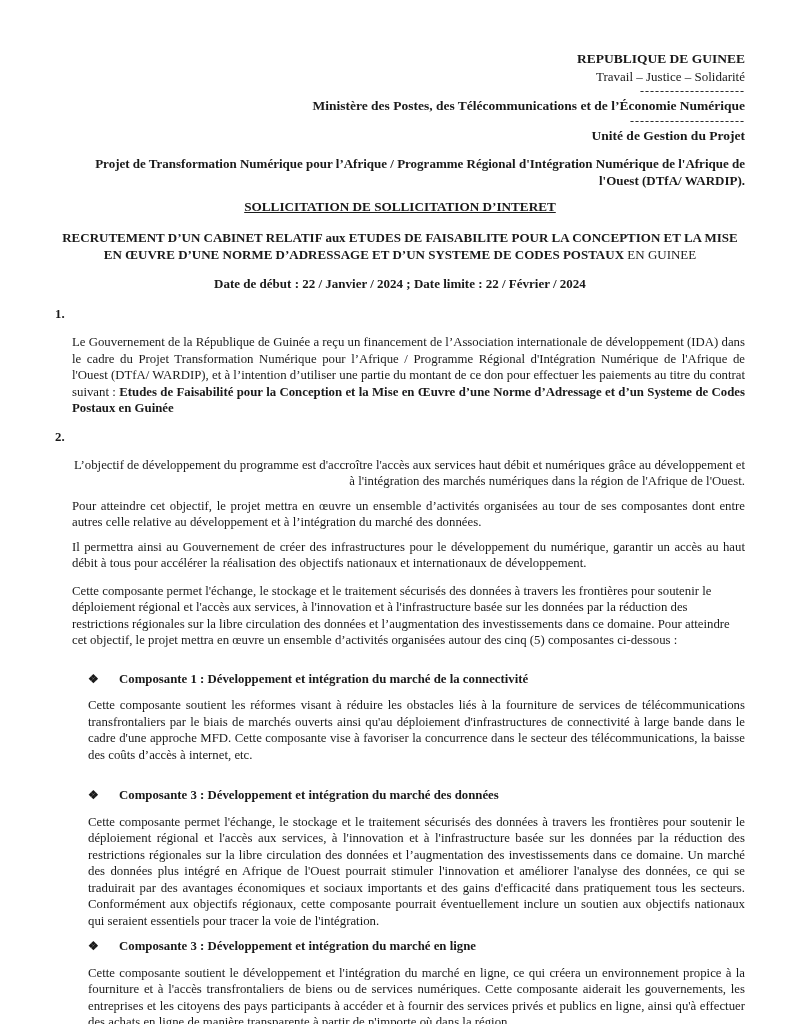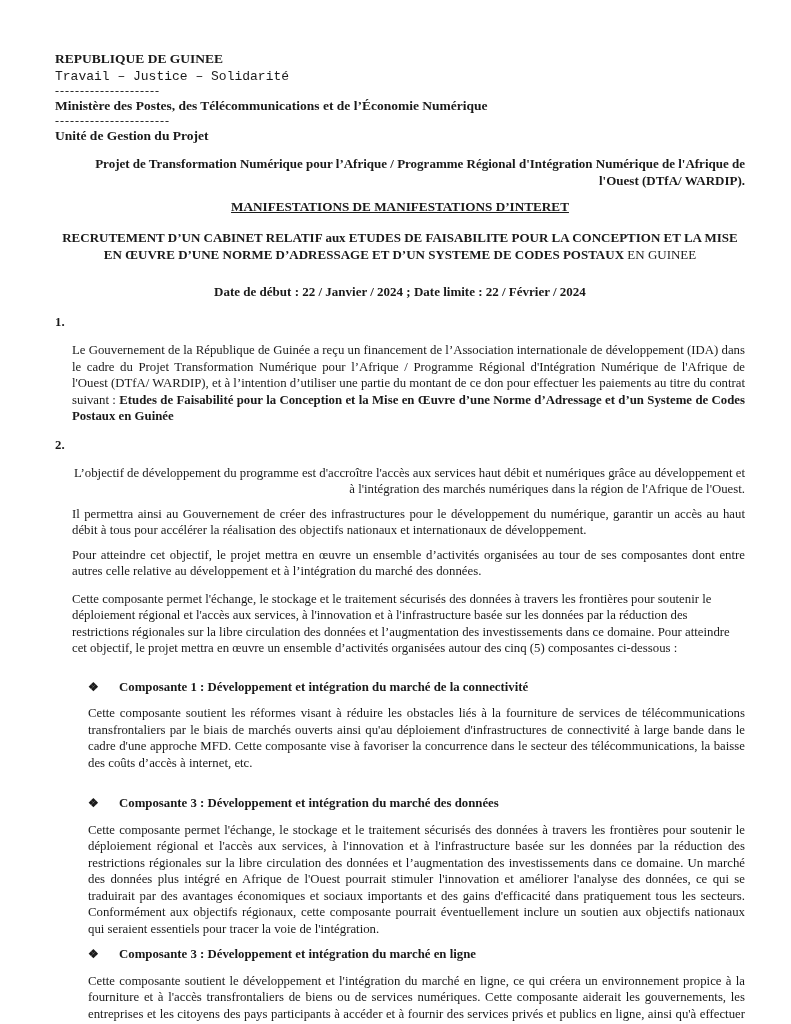--- a/index.html
+++ b/index.html
@@ -3,31 +3,31 @@
 <meta charset="utf-8">
 <style>
   html,body { margin:0; padding:0; background:#d8d8d8; }
   .page {
     width:791px; height:1024px; margin:0 auto; background:#ffffff;
     font-family:"Liberation Serif","DejaVu Serif",serif;
     color:#1a1a1a; box-sizing:border-box;
     padding:50px 46px 0 55px;
     overflow:hidden;
   }
-  .hdr { text-align:left; }
+  .hdr { text-align:right; }
   .hdr .line { font-size:13.5px; line-height:18px; }
   .b { font-weight:bold; }
-  .motto { font-size:13px; line-height:17px;font-family:Liberation Mono, monospace; }
+  .motto { font-size:13px; line-height:17px; }
   .dashes { font-size:12px; line-height:12px; letter-spacing:1px; }
   .project-title { font-weight:bold; font-size:13px; line-height:16.5px; text-align:right; margin-top:11px; }
   .sollicitation { font-weight:bold; font-size:13.2px; line-height:17px; text-align:center; margin-top:9px; }
   .sollicitation span { text-decoration:underline; }
   .recruitment { font-weight:bold; font-size:13px; line-height:16.5px; text-align:center; margin-top:15px;font-family:Liberation Serif, serif; }
   .recruitment .normal { font-weight:normal; }
-  .dateline { font-weight:bold; font-size:13px; line-height:17px; text-align:center; margin-top:20px; }
+  .dateline { font-weight:bold; font-size:13px; line-height:17px; text-align:center; margin-top:12px; }
 
   .body-text { font-size:12.8px; line-height:16.5px; }
   .numbered { display:flex; margin-top:14px; }
   .numbered .num { font-weight:bold; width:17px; flex:0 0 17px; }
   .numbered .txt { flex:1; text-align:justify;margin-top:28px; }
   .cont { margin-left:17px; margin-top:8px; }
   .just { text-align:justify; }
   .comp-head { display:flex; font-weight:bold; margin-left:33px; margin-top:22px; }
   .comp-head .bullet { width:31px; flex:0 0 31px; font-size:12px; }
   .comp-body { margin-left:33px; margin-top:10px; text-align:justify; }
@@ -44,44 +44,44 @@
     <div class="motto">Travail – Justice – Solidarité</div>
     <div class="dashes">---------------------</div>
     <div class="line b">Ministère des Postes, des Télécommunications et de l’Économie Numérique</div>
     <div class="dashes">-----------------------</div>
     <div class="line b">Unité de Gestion du Projet</div>
   </div>
 
   <div class="project-title">Projet de Transformation Numérique pour l’Afrique / Programme Régional d'Intégration Numérique de l'Afrique de l'Ouest (DTfA/ WARDIP).</div>
 
   <div class="sollicitation">
-    <span>MANIFESTATIONS DE MANIFESTATIONS D’INTERET</span>
+    <span>SOLLICITATION DE SOLLICITATION D’INTERET</span>
   </div>
 
   <div class="recruitment">
     <span>RECRUTEMENT D’UN CABINET RELATIF aux ETUDES DE FAISABILITE POUR LA CONCEPTION ET LA MISE EN ŒUVRE D’UNE NORME D’ADRESSAGE ET D’UN SYSTEME DE CODES POSTAUX</span><span class="normal"> EN GUINEE</span>
   </div>
 
   <div class="dateline">Date de début : 22 / Janvier / 2024 ; Date limite : 22 / Février / 2024</div>
 
   <div class="body-text">
 
     <div class="numbered">
       <span class="num">1.</span>
       <span class="txt"><span>Le Gouvernement de la République de Guinée a reçu un financement de l’Association internationale de développement (IDA) dans le cadre du Projet Transformation Numérique pour l’Afrique / Programme Régional d'Intégration Numérique de l'Afrique de l'Ouest (DTfA/ WARDIP), et à l’intention d’utiliser une partie du montant de ce don pour effectuer les paiements au titre du contrat suivant : </span><span class="b">Etudes de Faisabilité pour la Conception et la Mise en Œuvre d’une Norme d’Adressage et d’un Systeme de Codes Postaux en Guinée</span></span>
     </div>
 
     <div class="numbered" style="margin-top:12px;">
       <span class="num">2.</span>
       <span class="txt" style="text-align:right;">L’objectif de développement du programme est d'accroître l'accès aux services haut débit et numériques grâce au développement et à l'intégration des marchés numériques dans la région de l'Afrique de l'Ouest.</span>
     </div>
 
+    <div class="cont just">Pour atteindre cet objectif, le projet mettra en œuvre un ensemble d’activités organisées au tour de ses composantes dont entre autres celle relative au développement et à l’intégration du marché des données.</div>
+
     <div class="cont just">Il permettra ainsi au Gouvernement de créer des infrastructures pour le développement du numérique, garantir un accès au haut débit à tous pour accélérer la réalisation des objectifs nationaux et internationaux de développement.</div>
-
-    <div class="cont just">Pour atteindre cet objectif, le projet mettra en œuvre un ensemble d’activités organisées au tour de ses composantes dont entre autres celle relative au développement et à l’intégration du marché des données.</div>
 
     <div class="cont" style="margin-top:11px;">Cette composante permet l'échange, le stockage et le traitement sécurisés des données à travers les frontières pour soutenir le déploiement régional et l'accès aux services, à l'innovation et à l'infrastructure basée sur les données par la réduction des restrictions régionales sur la libre circulation des données et l’augmentation des investissements dans ce domaine. Pour atteindre cet objectif, le projet mettra en œuvre un ensemble d’activités organisées autour des cinq (5) composantes ci-dessous :</div>
 
     <div class="comp-head">
       <span class="bullet">❖</span>
       <span>Composante 1 : Développement et intégration du marché de la connectivité</span>
     </div>
     <div class="comp-body">Cette composante soutient les réformes visant à réduire les obstacles liés à la fourniture de services de télécommunications transfrontaliers par le biais de marchés ouverts ainsi qu'au déploiement d'infrastructures de connectivité à large bande dans le cadre d'une approche MFD. Cette composante vise à favoriser la concurrence dans le secteur des télécommunications, la baisse des coûts d’accès à internet, etc.</div>
 
     <div class="comp-head mt-big">

